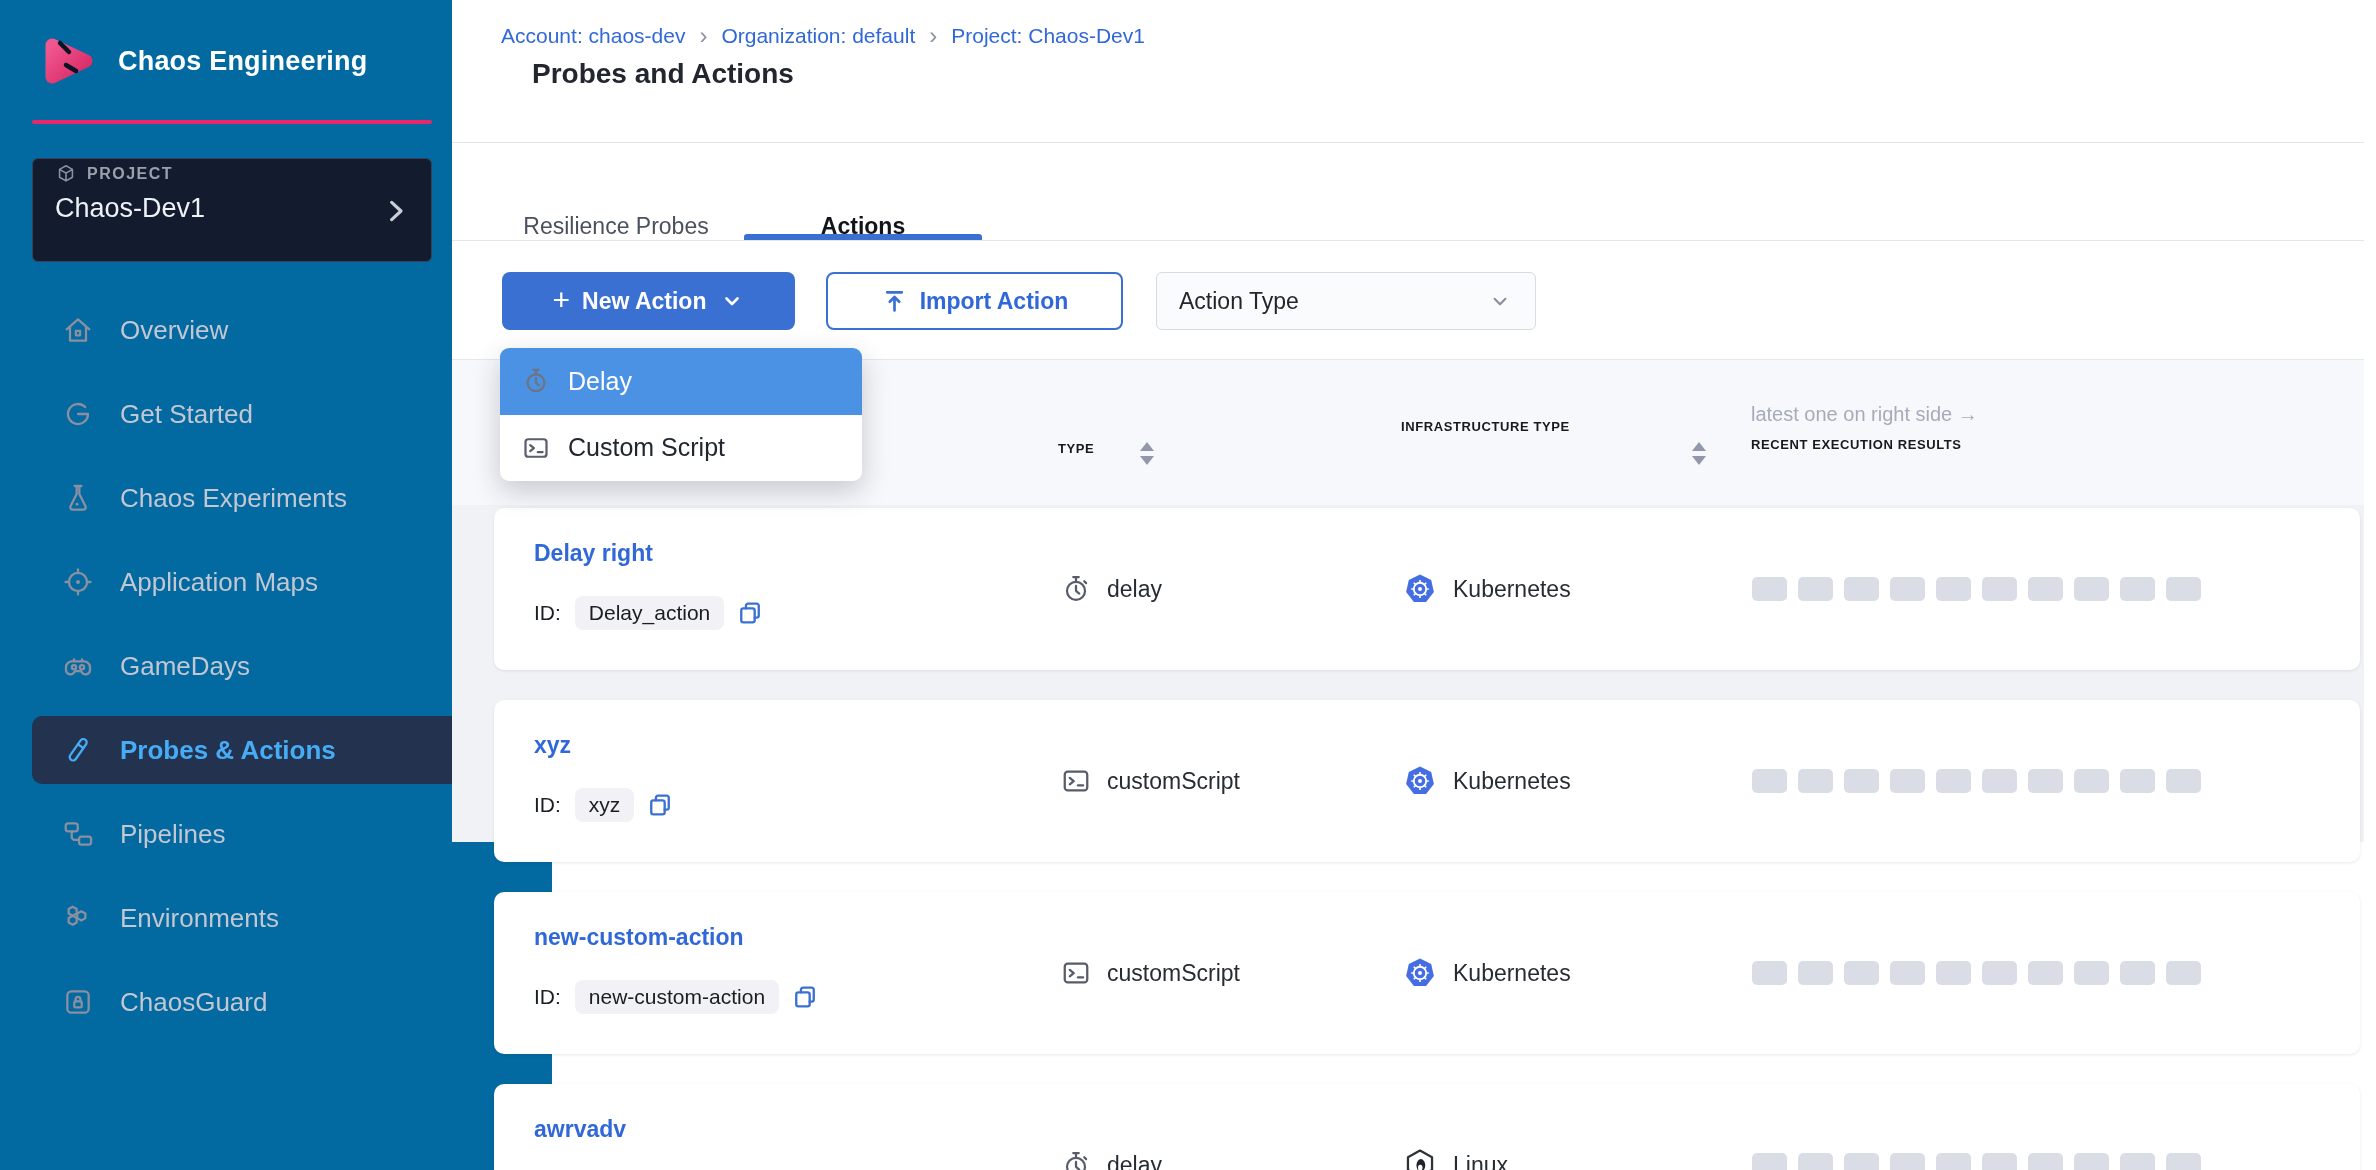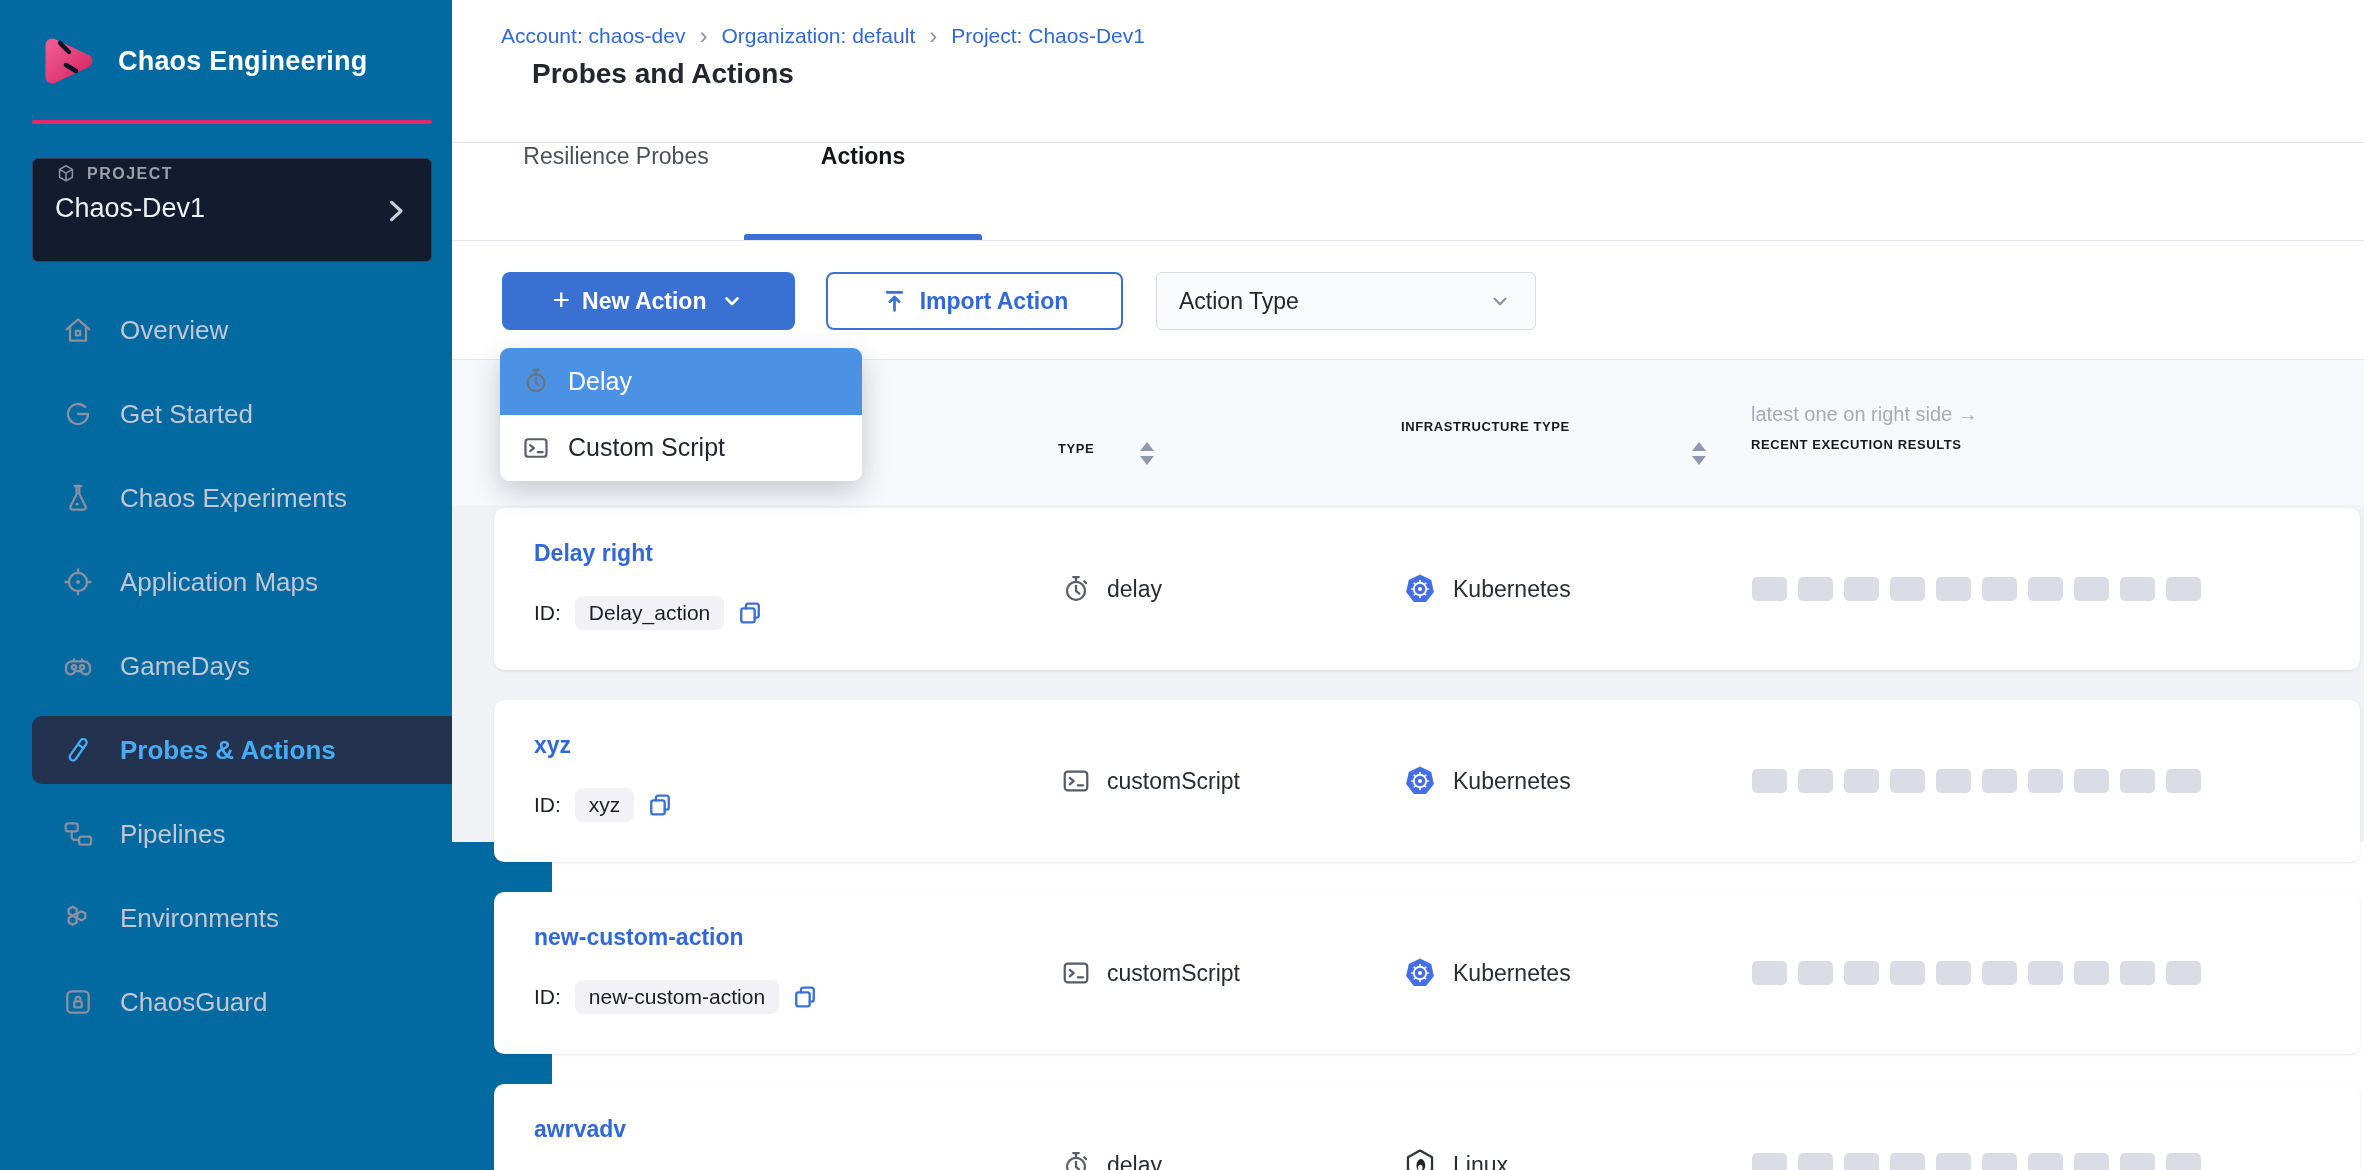--- a/index.html
+++ b/index.html
@@ -31,21 +31,21 @@
   .nav-item.active svg.stroke { stroke:#45ACF5; }
 
   
   .main { position:absolute; left:452px; top:0; width:1912px; height:842px; background:#fff; }
   .breadcrumb { position:absolute; left:49px; top:22px; display:flex; align-items:center; font-size:21px; }
   .crumb { color:#3168D8; cursor:pointer; }
   .crumb-sep { color:#8A93A6; margin:0 14px; font-size:24px; }
   .page-title { position:absolute; left:49px; top:58px; font-size:28px; font-weight:700; color:#22262E;margin-left:31px; }
   .rule-1 { position:absolute; left:0; right:0; top:142px; height:1px; background:#E3E4EC; }
   .tabbar { position:absolute; left:36px; top:143px; height:97px; display:flex; }
-  .tab { height:100%; display:flex; align-items:flex-start; justify-content:center; font-size:23px;
+  .tab { height:100%; display:flex; align-items:flex-end; justify-content:center; font-size:23px;
     color:#4A505C; cursor:pointer; position:relative; }
   .tab.t1 { width:256px; } .tab.t2 { width:238px; }
   .tab.active { color:#111419; font-weight:700; }
   .tab.active .tab-underline { position:absolute; left:0; right:0; bottom:0; height:6px; background:#3A70D2; border-radius:3px 3px 0 0; }
   .rule-2 { position:absolute; left:0; right:0; top:240px; height:1px; background:#E3E4EC; }
 
   .btn { position:absolute; top:272px; height:58px; border-radius:8px; display:flex; align-items:center;
     justify-content:center; font-size:23px; font-weight:700; cursor:pointer; }
   .btn-new { left:50px; width:293px; background:#3A70D2; color:#fff; }
   .btn-new .plus { font-size:30px; font-weight:400; margin-right:12px; margin-top:-3px; }

